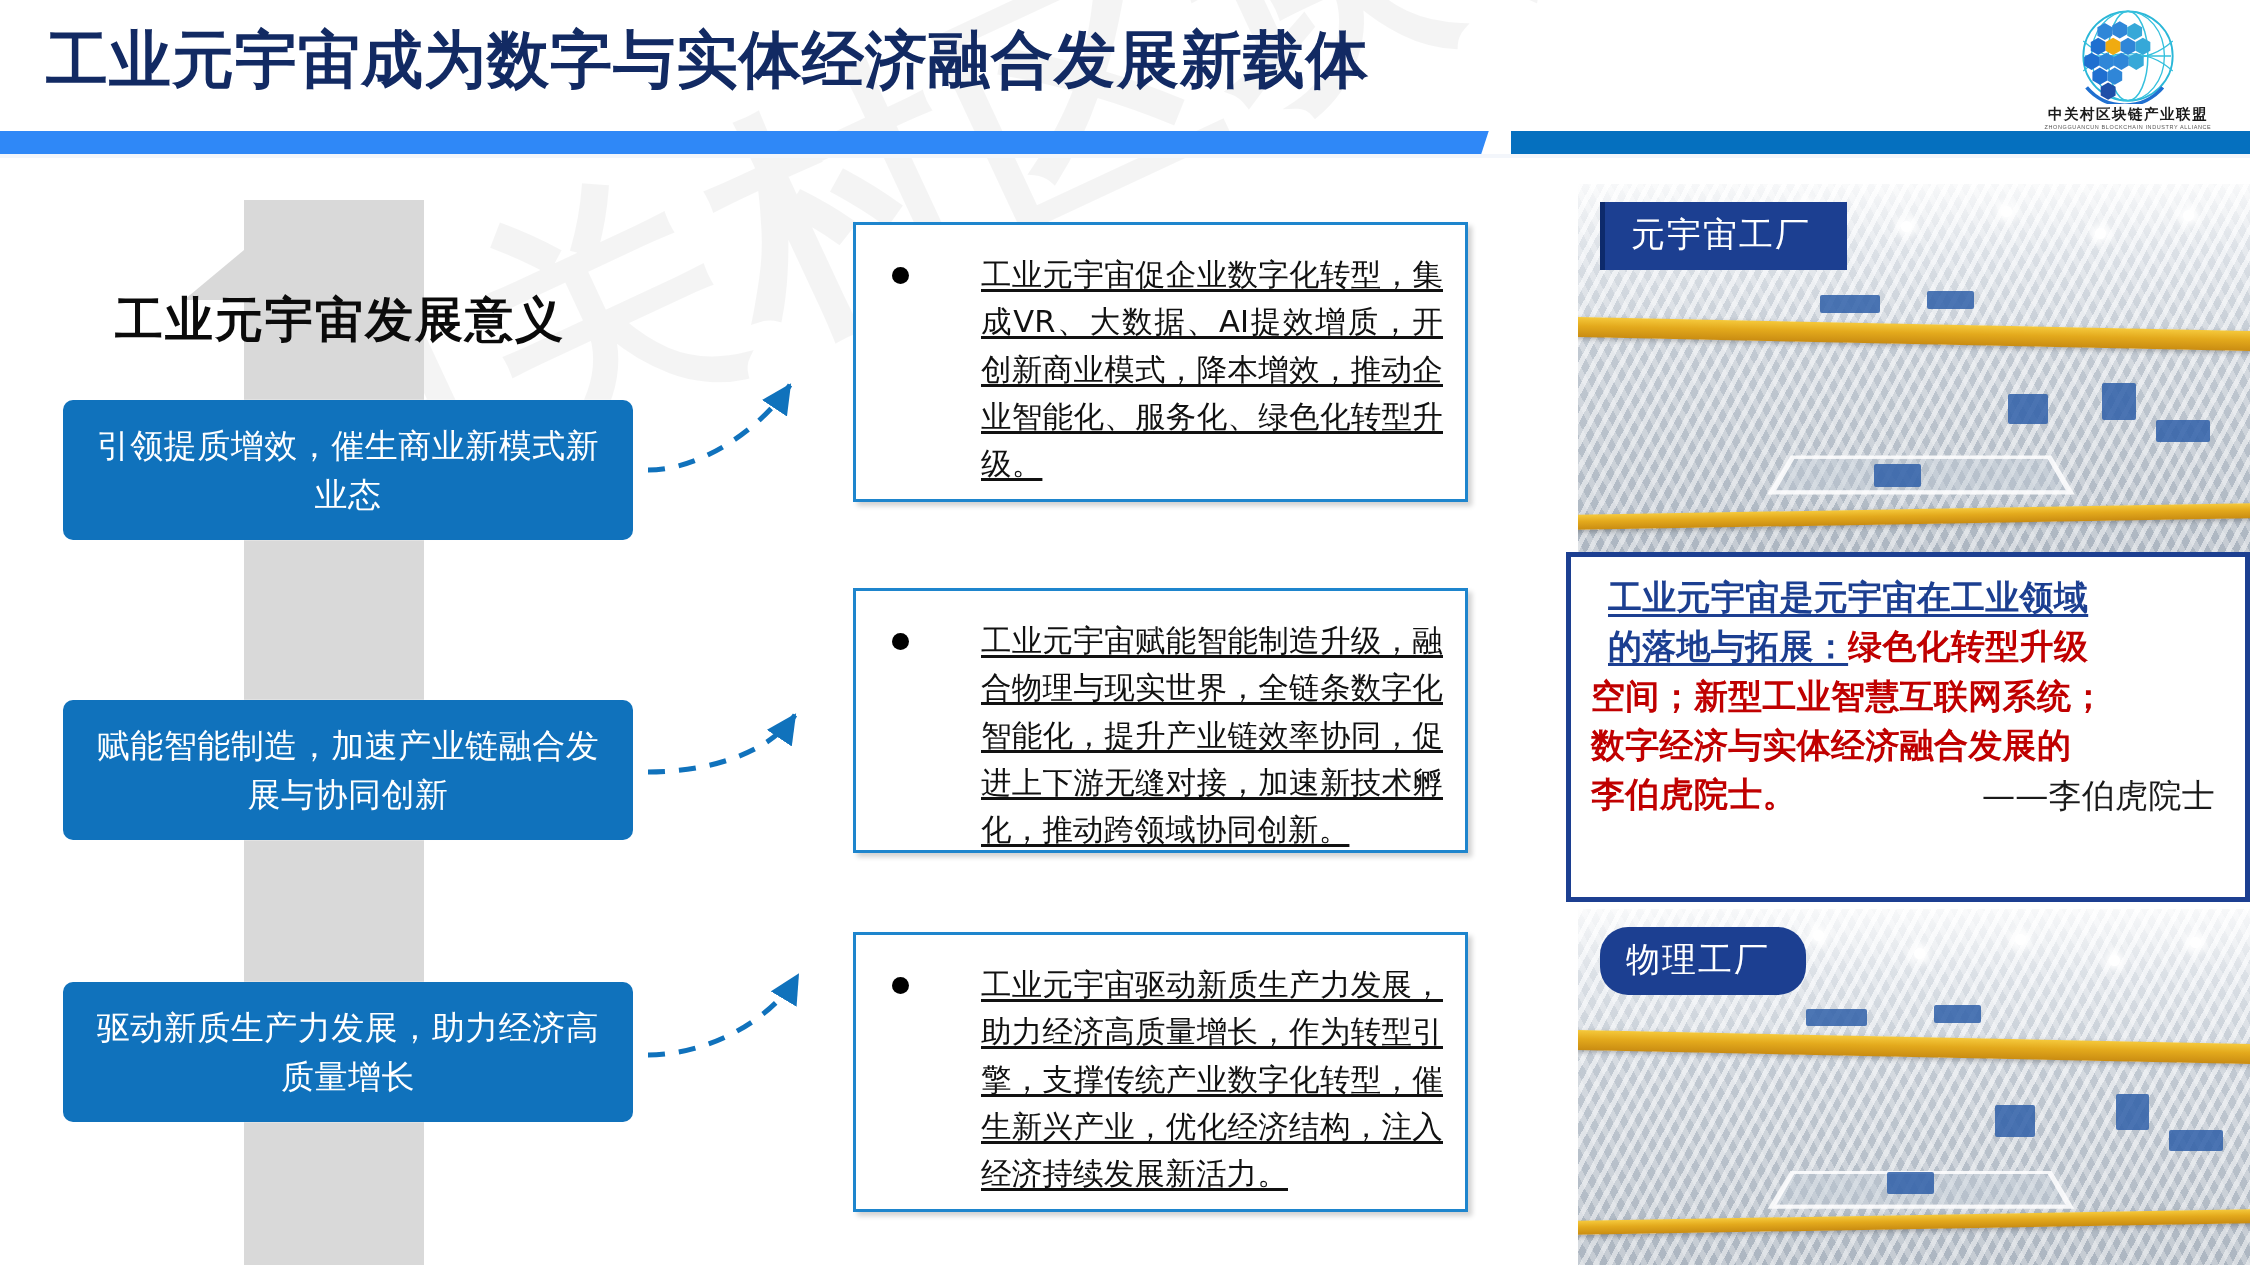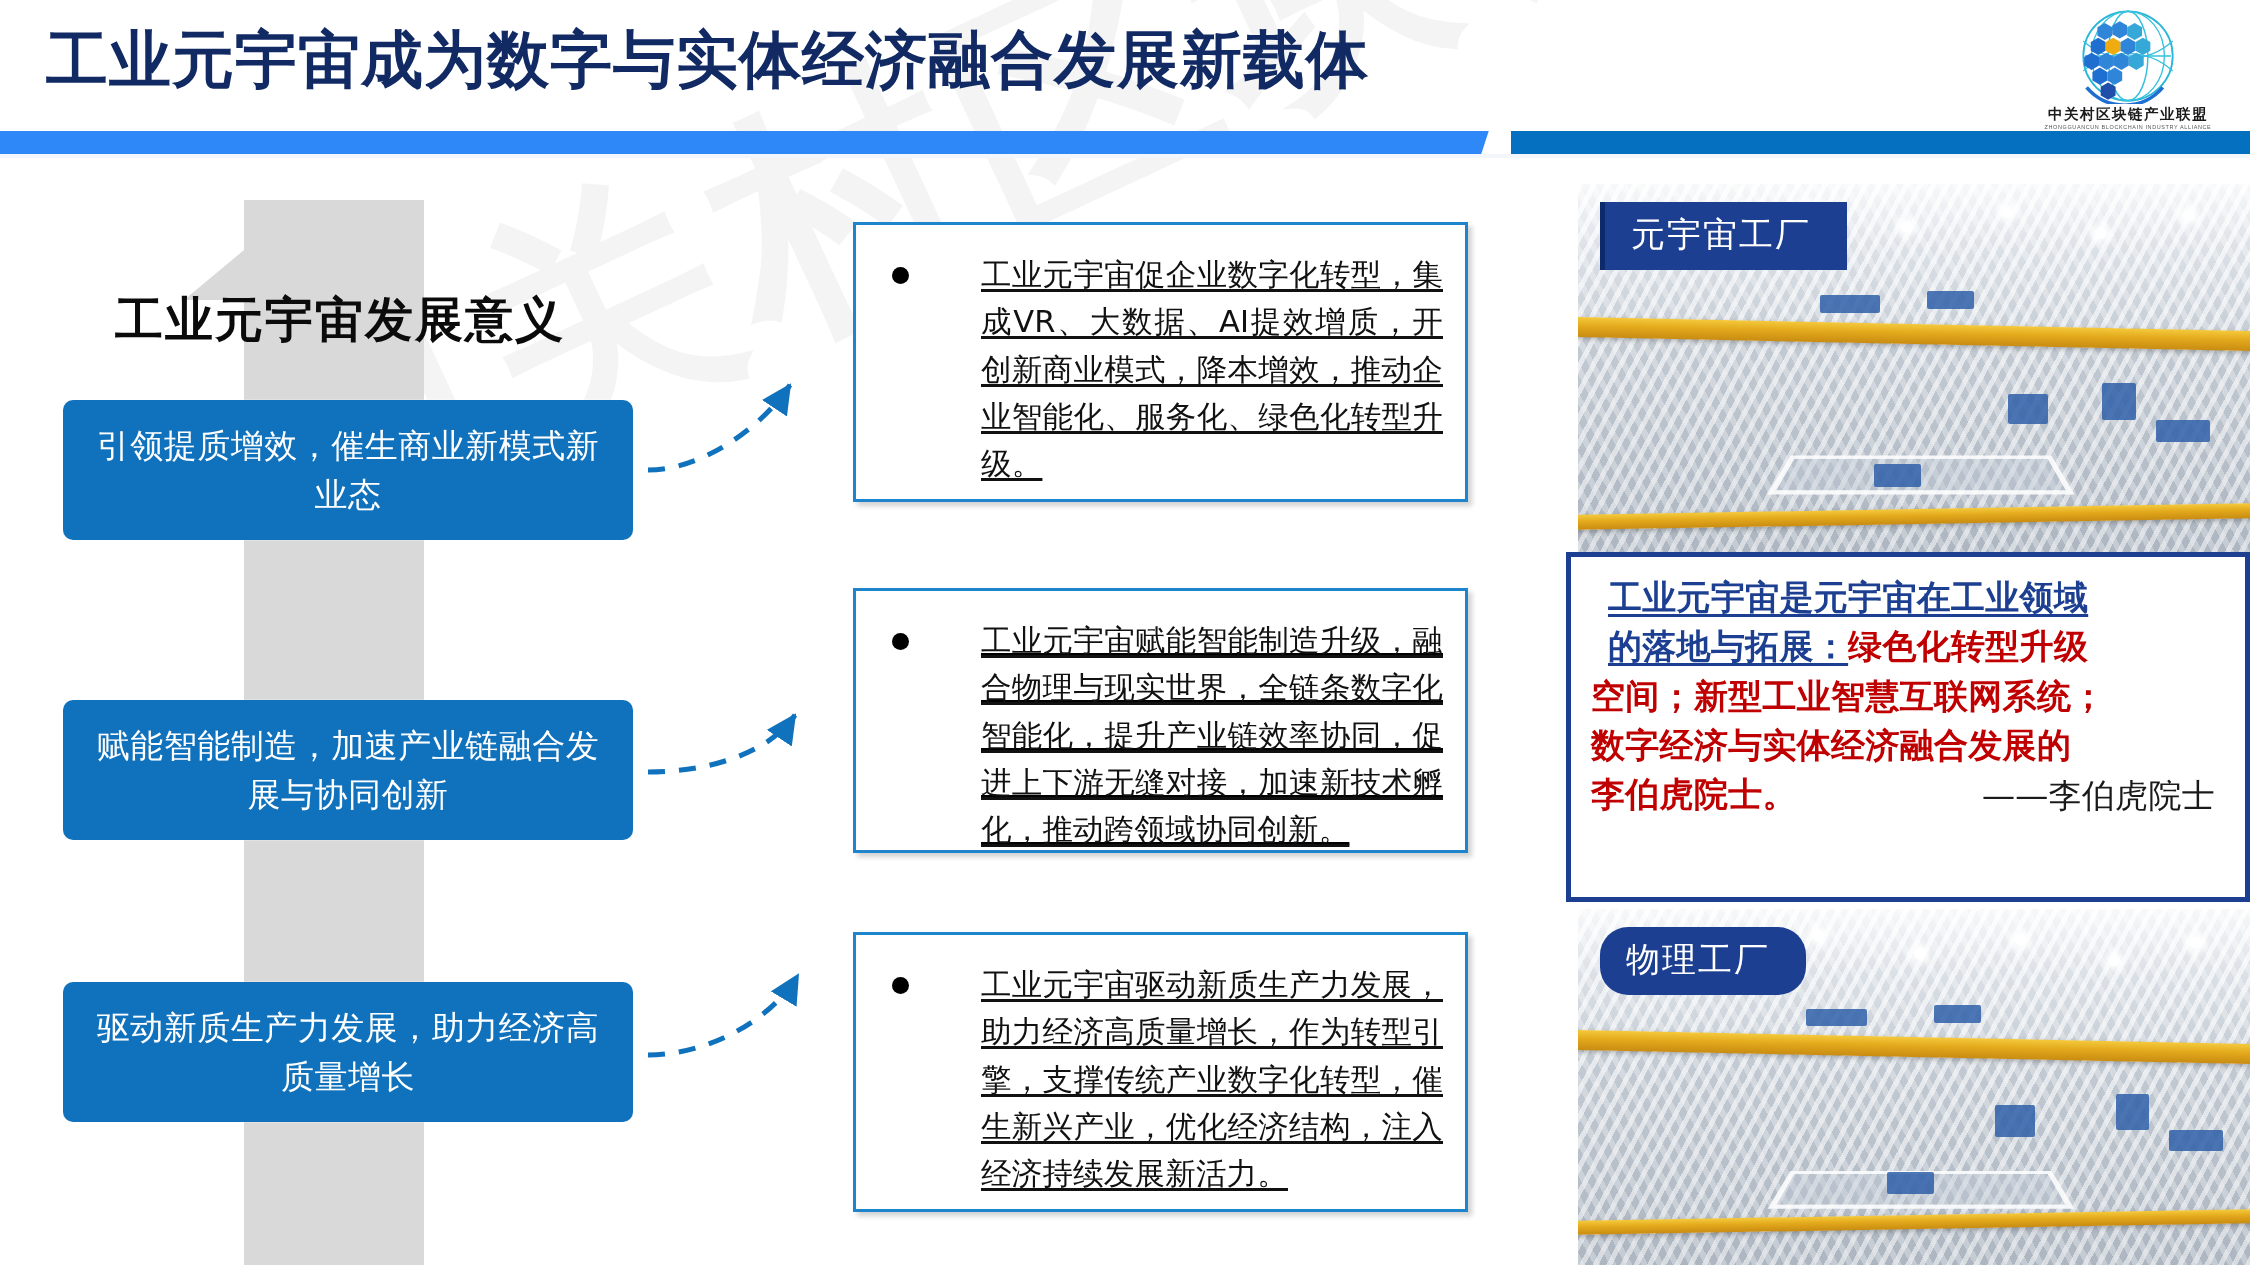--- a/index.html
+++ b/index.html
@@ -166,21 +166,21 @@
     position: absolute;
     left: 853px;
     width: 615px;
     background: #ffffff;
     border: 3px solid #1e85cd;
     box-shadow: 4px 4px 5px rgba(0,0,0,0.18);
     z-index: 3;
     padding: 26px 22px 26px 22px;
   }
   .c1 { top: 222px; height: 280px; }
-  .c2 { top: 588px; height: 265px; text-decoration: underline; }
+  .c2 { top: 588px; height: 265px; }
   .c3 { top: 932px; height: 280px; }
   .card-row { display: flex; align-items: flex-start; gap: 46px; }
   .bullet {
     flex: 0 0 auto;
     width: 17px; height: 17px;
     border-radius: 50%;
     background: #000;
     margin: 16px 26px 0 14px;
   }
   .card-text {

